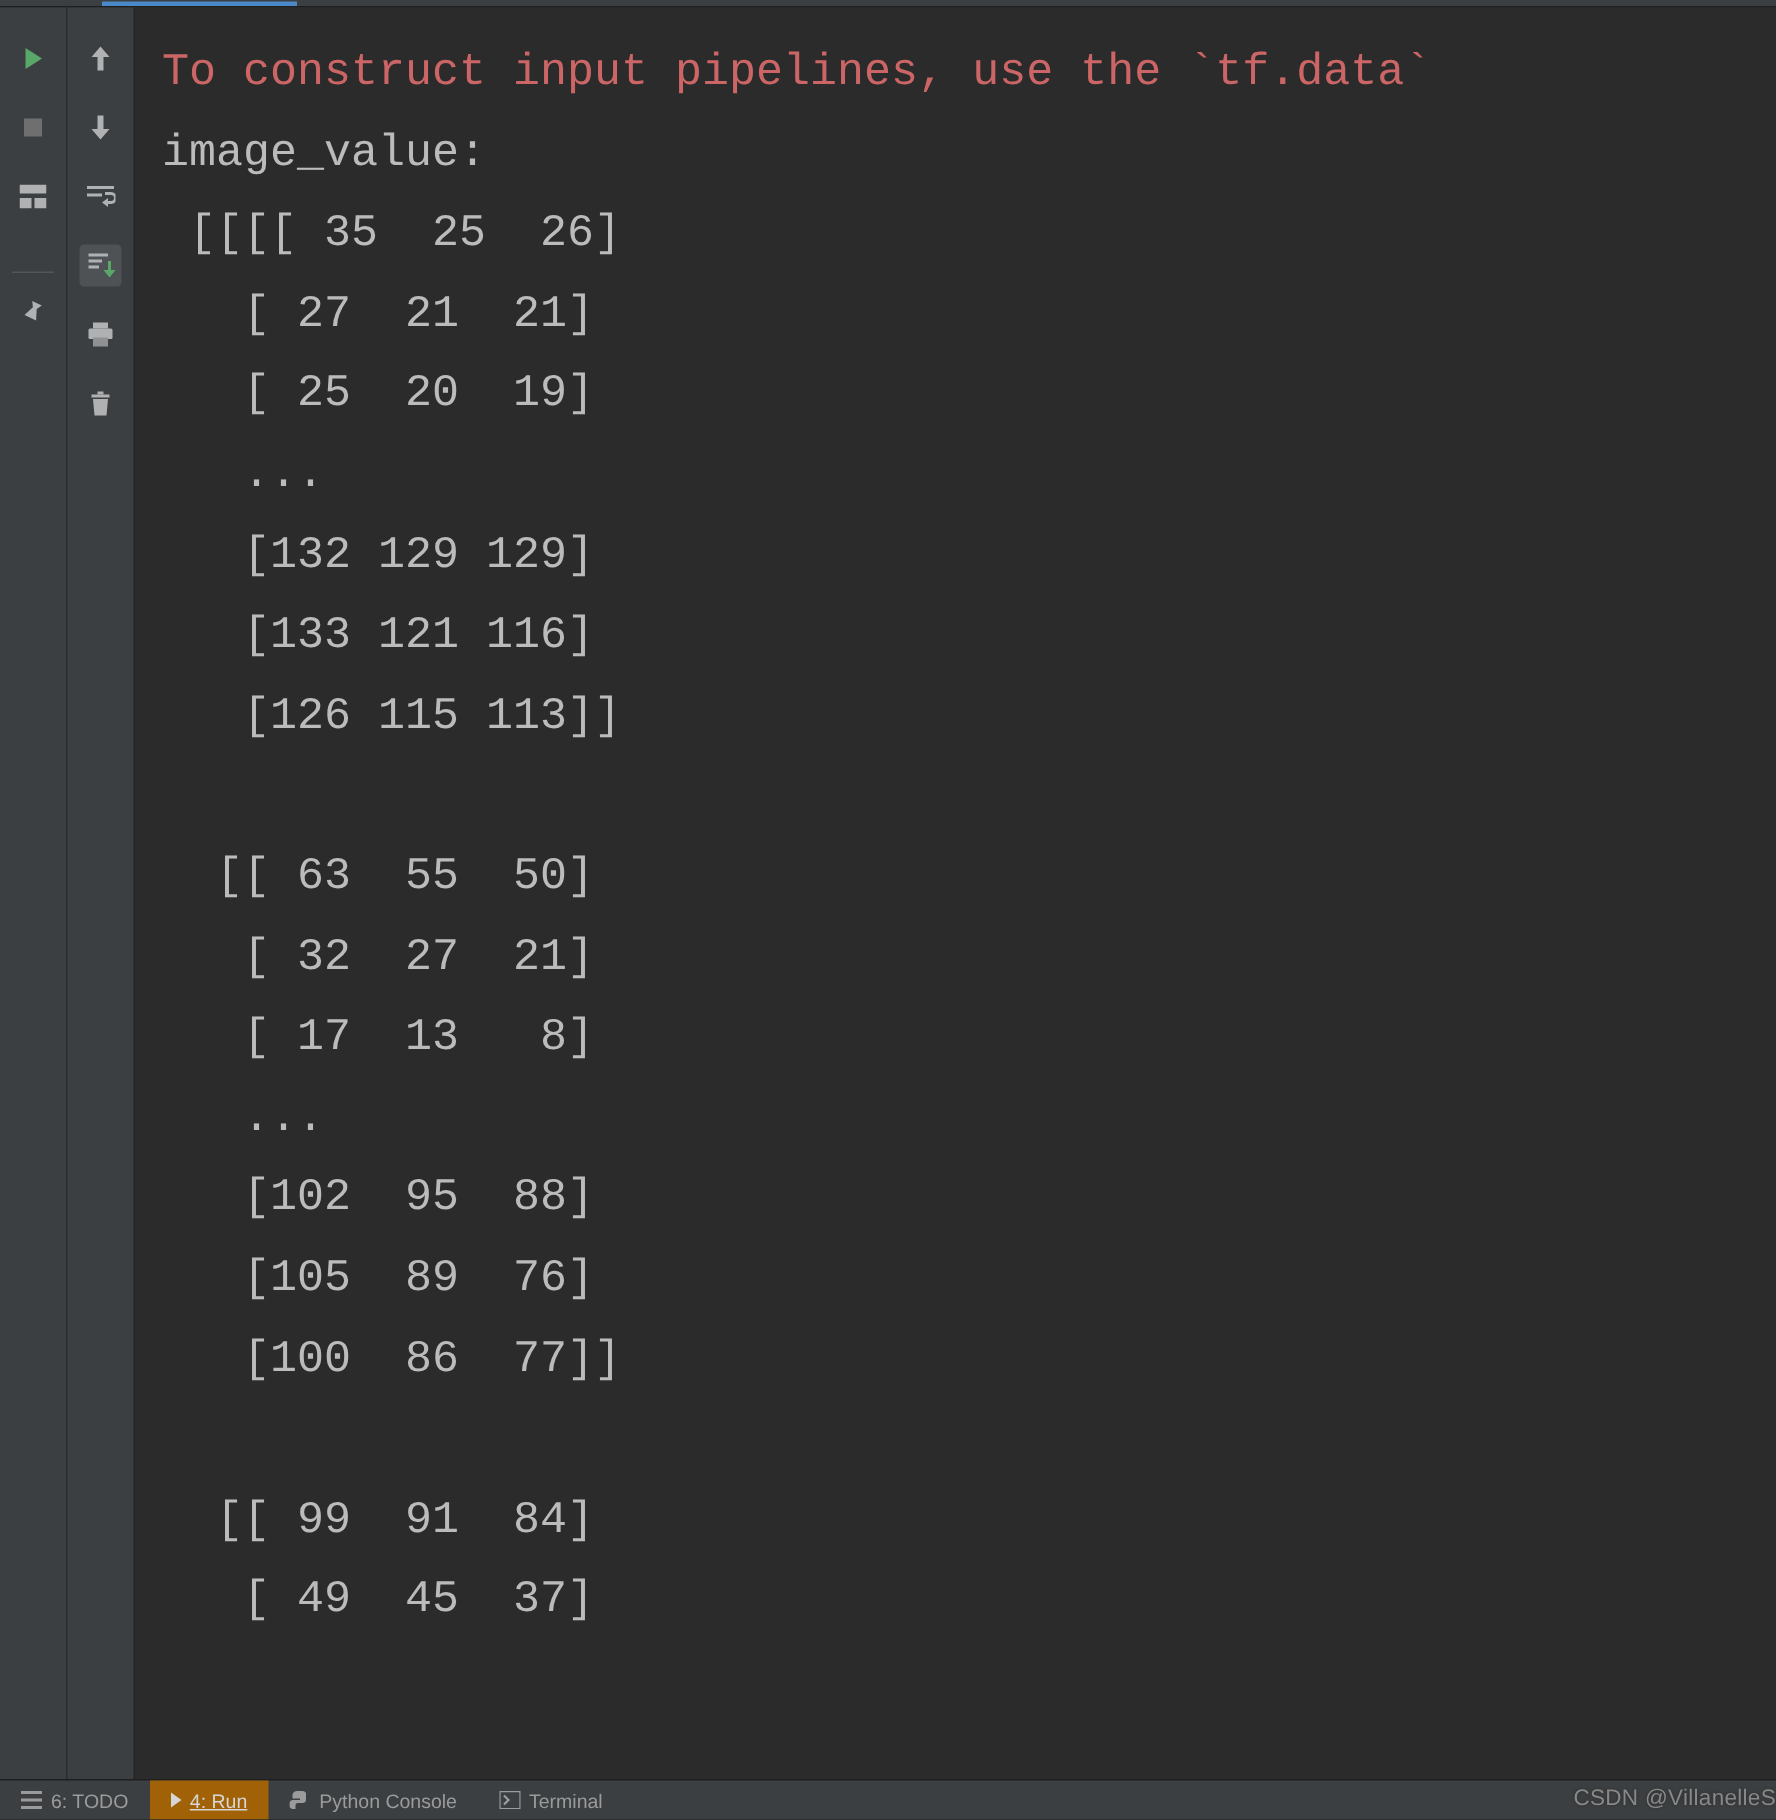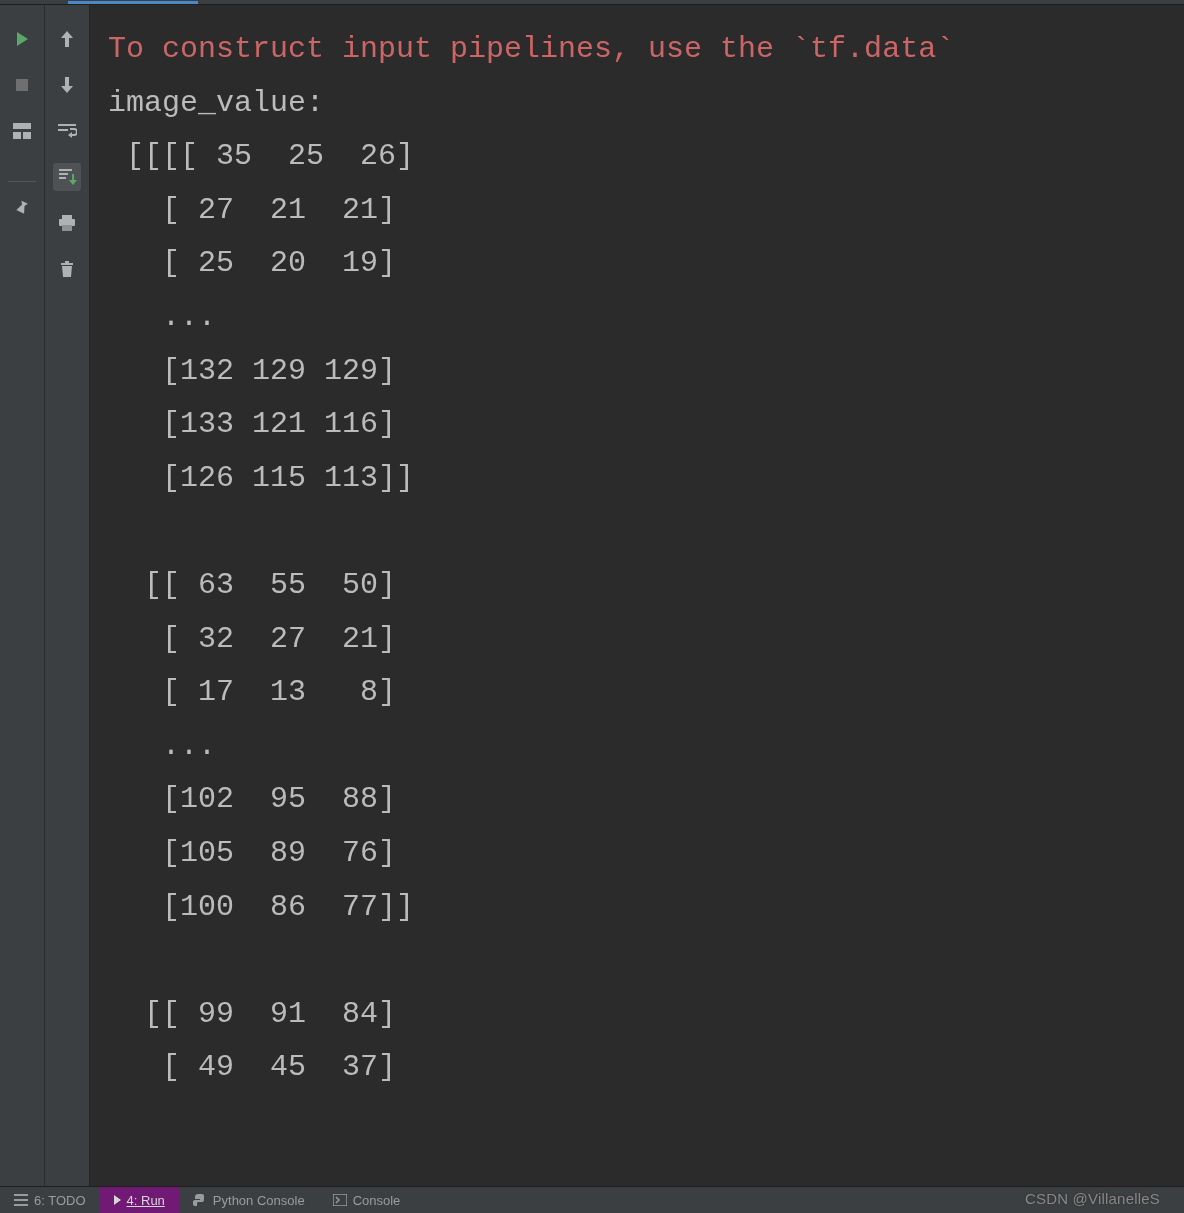--- a/index.html
+++ b/index.html
@@ -97,33 +97,33 @@
   }
   .status-tab {
     display: flex;
     align-items: center;
     gap: 6px;
     padding: 0 14px;
     height: 100%;
     color: #9b9b9b;
   }
   .status-tab.active {
-    background: #701a75;
+    background: #a16207;
     color: #d6d6d6;
   }
   .status-tab .tri {
     width: 0; height: 0;
     border-left: 7px solid #9b9b9b;
     border-top: 5px solid transparent;
     border-bottom: 5px solid transparent;
   }
   .status-tab.active .tri { border-left-color: #d6d6d6; }
   .watermark {
     position: absolute;
-    right: 24px;
+    right: 0;
     bottom: 6px;
     font-family: sans-serif;
     font-size: 15px;
     color: #888;
     letter-spacing: 0.2px;
     text-shadow: 0 0 2px #2b2b2b;
   }
 </style>
 </head>
 <body>
@@ -246,18 +246,18 @@
       <svg width="14" height="14" viewBox="0 0 14 14">
           <path d="M5 1 C2 1 2 4 2 4 V6 H7 V7 H2 C-1 7 -1 13 2 13 H4 V11 C4 9 5 9 6 9 H9 C11 9 11 7 11 6 V3 C11 1 9 1 8 1 Z" fill="#9b9b9b"></path>
         </svg>
       <span>Python Console</span>
     </div>
     <div class="status-tab">
       <svg width="14" height="12" viewBox="0 0 14 12">
           <rect x="0" y="0" width="14" height="12" rx="1" fill="none" stroke="#9b9b9b" stroke-width="1.5"></rect>
           <path d="M3 3 L6 6 L3 9" stroke="#9b9b9b" stroke-width="1.5" fill="none"></path>
         </svg>
-      <span>Console</span>
+      <span>Terminal</span>
     </div>
   </div>
 
   <div class="watermark">CSDN @VillanelleS</div>
 </div>
 
 </body></html>

